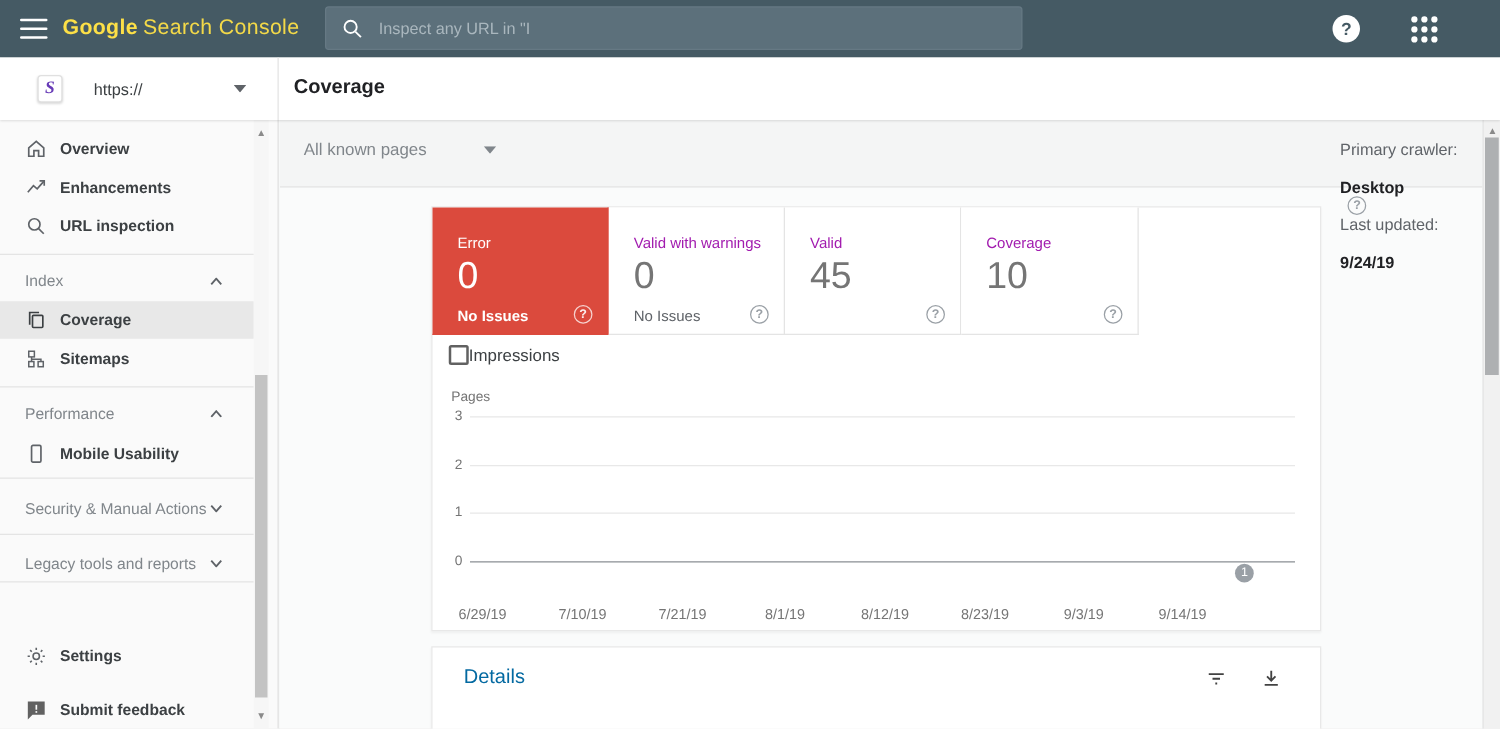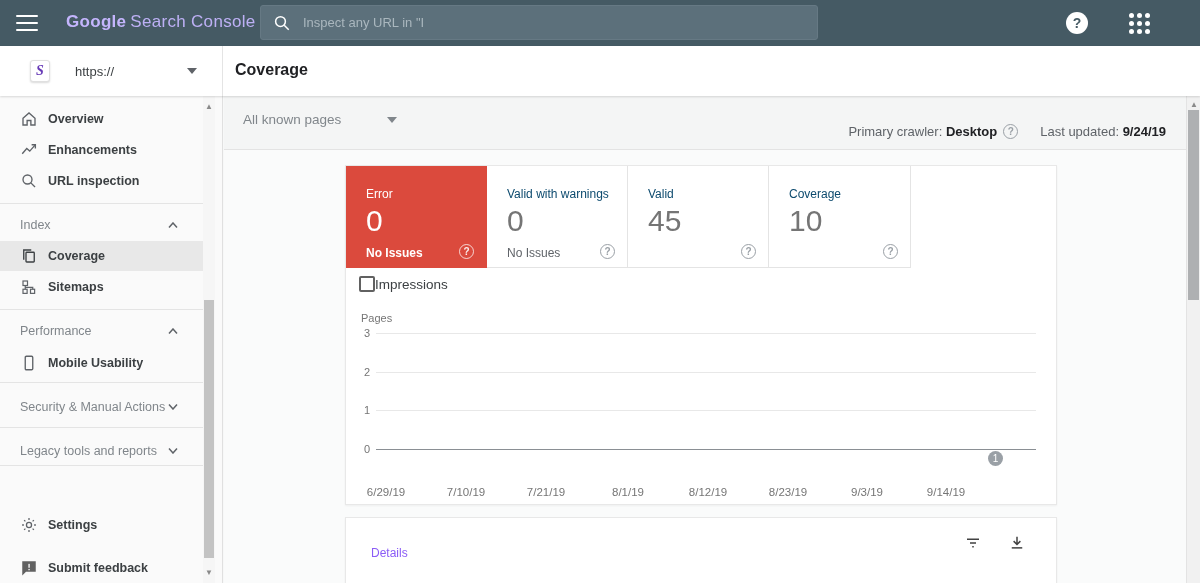--- a/index.html
+++ b/index.html
@@ -7,21 +7,21 @@
   .screen {
     position:relative; width:1200px; height:583px; overflow:hidden;
     font-family:"Liberation Sans", sans-serif; background:#f7f8f8; color:#3c4043;
   }
   .abs { position:absolute; }
 
   
   .topbar { left:0; top:0; width:1200px; height:46px; background:#455a64; display:flex; align-items:center; }
   .hamburger { left:16px; top:13px; width:22px; height:20px; display:flex; flex-direction:column; justify-content:space-between; padding:2px 0; cursor:pointer; }
   .hamburger span { display:block; height:2px; background:#fff; border-radius:1px; }
-  .brand { left:66px; top:12px; color:#c4b5fd; font-size:17px; letter-spacing:.3px; white-space:nowrap; }
+  .brand { left:50px; top:12px; color:#fde047; font-size:17px; letter-spacing:.3px; white-space:nowrap; }
   .brand .b1 { font-weight:700; margin-right:4px; }
   .brand .b2 { font-weight:400; opacity:.95; }
   .searchbox { left:260px; top:5px; width:558px; height:35px; background:#5c707b; border:1px solid #667984; border-radius:3px; display:flex; align-items:center; padding:0 12px; }
   .searchbox .ph { color:#aab7be; font-size:13px; margin-left:12px; }
   .topbar-icon-btn { width:30px; height:30px; display:flex; align-items:center; justify-content:center; cursor:pointer; }
   .help-circle { width:22px; height:22px; border-radius:50%; background:#fff; color:#455a64; font-size:14px; font-weight:700; display:flex; align-items:center; justify-content:center; }
   .apps-grid { display:grid; grid-template-columns:repeat(3,5px); grid-gap:3px; }
   .apps-grid i { width:5px; height:5px; background:#fff; border-radius:50%; }
 
   
@@ -42,33 +42,33 @@
   .chev { position:absolute; right:25px; }
   .icon18 { width:18px; height:18px; flex:0 0 18px; }
   .side-scroll-track { left:203px; top:96px; width:12px; height:487px; background:#f6f6f6; }
   .side-scroll-thumb { left:204px; top:300px; width:10px; height:258px; background:#c3c3c3; }
   .scroll-arrow { font-size:8px; color:#8a8a8a; text-align:center; width:12px; line-height:10px; }
 
   
   .main-toolbar { left:224px; top:96px; width:962px; height:54px; background:#f4f5f5; border-bottom:1px solid #e3e3e3; }
   .scope-filter { left:19px; top:16px; display:flex; align-items:center; cursor:pointer;gap:28px; }
   .scope-filter .lbl { font-size:13.5px; color:#80868b; margin-right:18px; }
-  .toolbar-right { right:20px; top:28px; display:flex; align-items:flex-start; font-size:13px; color:#5f6368; }
+  .toolbar-right { right:20px; top:16px; display:flex; align-items:flex-start; font-size:13px; color:#5f6368;flex-direction:column; }
   .toolbar-right b { color:#202124; font-weight:700; }
   .qmark { width:15px; height:15px; border-radius:50%; border:1.4px solid #9aa0a6; color:#9aa0a6; font-size:10px; font-weight:700; display:inline-flex; align-items:center; justify-content:center; margin-left:6px; }
 
   
   .main-bg { left:224px; top:150px; width:962px; height:433px; background:#fafbfb; }
   .panel { background:#fff; border:1px solid #e8e8e8; box-shadow:0 1px 2px rgba(0,0,0,.05); }
   .chart-panel { left:345px; top:165px; width:712px; height:340px; }
   .details-panel { left:345px; top:517px; width:712px; height:80px; }
 
   
   .card { position:absolute; top:0; height:102px; border-right:1px solid #e4e4e4; border-bottom:1px solid #e4e4e4; cursor:pointer; background:#fff; }
-  .card .clabel { position:absolute; left:20px; top:21px; font-size:12px; color:#0c4a6e; }
+  .card .clabel { position:absolute; left:20px; top:21px; font-size:12px; color:#a21caf; }
   .card .cvalue { position:absolute; left:20px; top:38px; font-size:30px; color:#757575; font-weight:400; }
   .card .csub   { position:absolute; left:20px; top:80px; font-size:12px; color:#5f6368; }
   .card .qmark  { position:absolute; right:12px; bottom:8px; margin:0; }
   .card.error { background:#db4a3d; border-color:#db4a3d; }
   .card.error .clabel, .card.error .cvalue { color:#fff; }
   .card.error .csub { color:#fff; font-weight:700; }
   .card.error .qmark { border-color:rgba(255,255,255,.75); color:rgba(255,255,255,.9); }
 
   
   .impressions { left:13px; top:110px; display:flex; align-items:center; cursor:pointer; }
@@ -77,21 +77,21 @@
 
   
   .ylabel { left:15px; top:146px; font-size:11px; color:#757575; }
   .gridline { position:absolute; left:30px; width:660px; height:1px; background:#e8e8e8; }
   .gridline.zero { background:#8a8f94; }
   .ytick { position:absolute; left:0; width:24px; text-align:right; font-size:11px; color:#757575; }
   .xtick { position:absolute; width:64px; text-align:center; font-size:11.5px; color:#757575; top:320px; }
   .badge-1 { left:642px; top:285px; width:15px; height:15px; border-radius:50%; background:#9aa0a6; color:#fff; font-size:10px; display:flex; align-items:center; justify-content:center; }
 
   
-  .details-title { left:25px; top:28px; font-size:12px; color:#8b5cf6; }
+  .details-title { left:25px; top:15px; font-size:16px; color:#0369a1; }
   .details-icons { right:28px; top:14px; display:flex; gap:22px; }
   .dicon { width:22px; height:22px; cursor:pointer; display:flex; align-items:center; justify-content:center; }
 
   
   .main-scroll-track { left:1186px; top:96px; width:14px; height:487px; background:#f1f1f1; border-left:1px solid #e3e3e3; }
   .main-scroll-thumb { left:1188px; top:110px; width:11px; height:190px; background:#aeb0b2; }
 </style>
 </head>
 <body>
 

